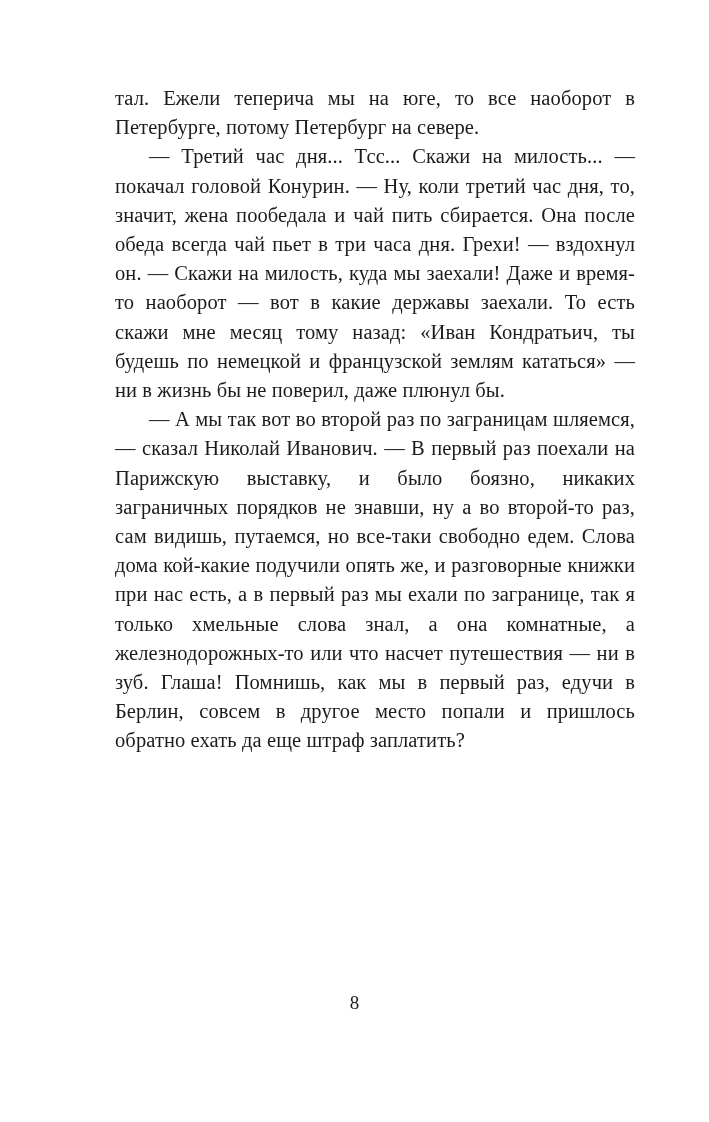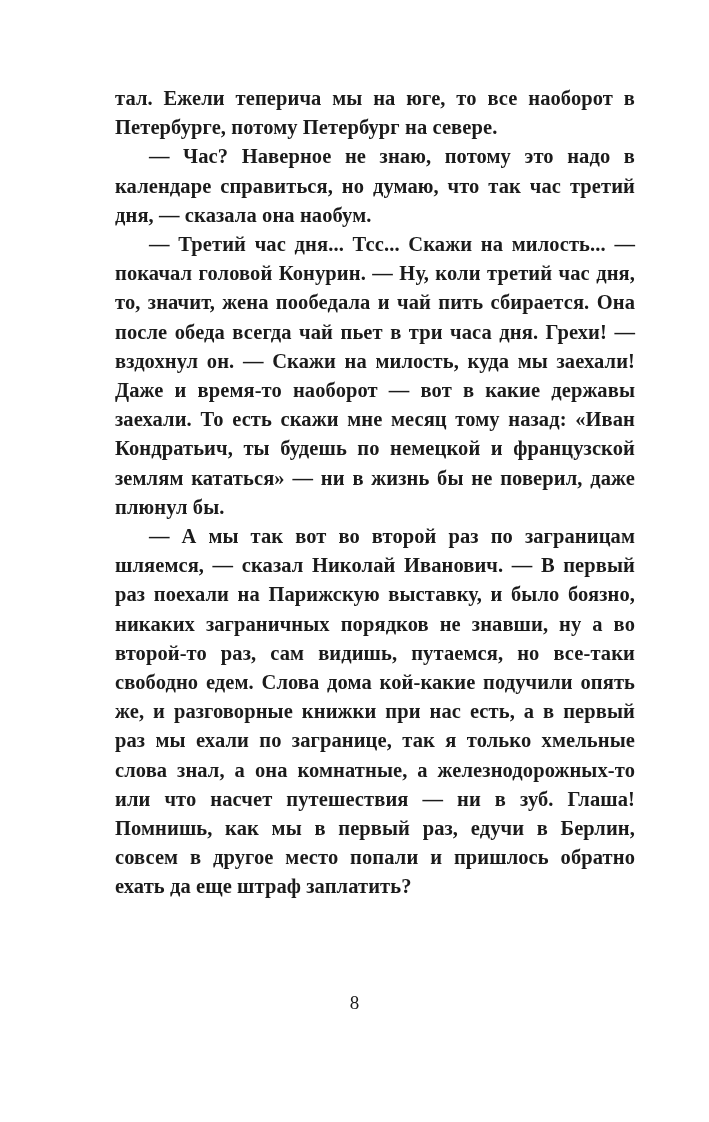--- a/index.html
+++ b/index.html
@@ -27,21 +27,20 @@
     width: 520px;
     font-size: 20.5px;
     line-height: 1.425;
     text-align: justify;
     letter-spacing: 0.1px;
   }
   .text-block p {
     margin: 0;
     padding: 0;
     text-indent: 34px;
-    font-weight: bold;
   }
   .text-block p.no-indent {
     text-indent: 0;
   }
   .page-number {
     position: absolute;
     top: 992px;
     left: 0;
     width: 709px;
     text-align: center;
@@ -49,20 +48,19 @@
     color: #1b1b1b;
   }
 </style>
 </head>
 <body>
 
 <div class="page">
 
   <div class="text-block">
     <p class="no-indent">тал. Ежели теперича мы на юге, то все наоборот в Петербурге, потому Петербург на севере.</p>
-    <p>— Час? Наверное не знаю, потому это надо в календаре справиться, но думаю, что так час третий дня, — сказала она наобум.</p>
     <p>— Третий час дня... Тсс... Скажи на милость... — покачал головой Конурин. — Ну, коли третий час дня, то, значит, жена пообедала и чай пить сбирается. Она после обеда всегда чай пьет в три часа дня. Грехи! — вздохнул он. — Скажи на милость, куда мы заехали! Даже и время-то наоборот — вот в какие державы заехали. То есть скажи мне месяц тому назад: «Иван Кондратьич, ты будешь по немецкой и французской землям кататься» — ни в жизнь бы не поверил, даже плюнул бы.</p>
     <p>— А мы так вот во второй раз по заграницам шляемся, — сказал Николай Иванович. — В первый раз поехали на Парижскую выставку, и было боязно, никаких заграничных порядков не знавши, ну а во второй-то раз, сам видишь, путаемся, но все-таки свободно едем. Слова дома кой-какие подучили опять же, и разговорные книжки при нас есть, а в первый раз мы ехали по загранице, так я только хмельные слова знал, а она комнатные, а железнодорожных-то или что насчет путешествия — ни в зуб. Глаша! Помнишь, как мы в первый раз, едучи в Берлин, совсем в другое место попали и пришлось обратно ехать да еще штраф заплатить?</p>
   </div>
 
   <div class="page-number">8</div>
 
 </div>
 
 </body></html>

